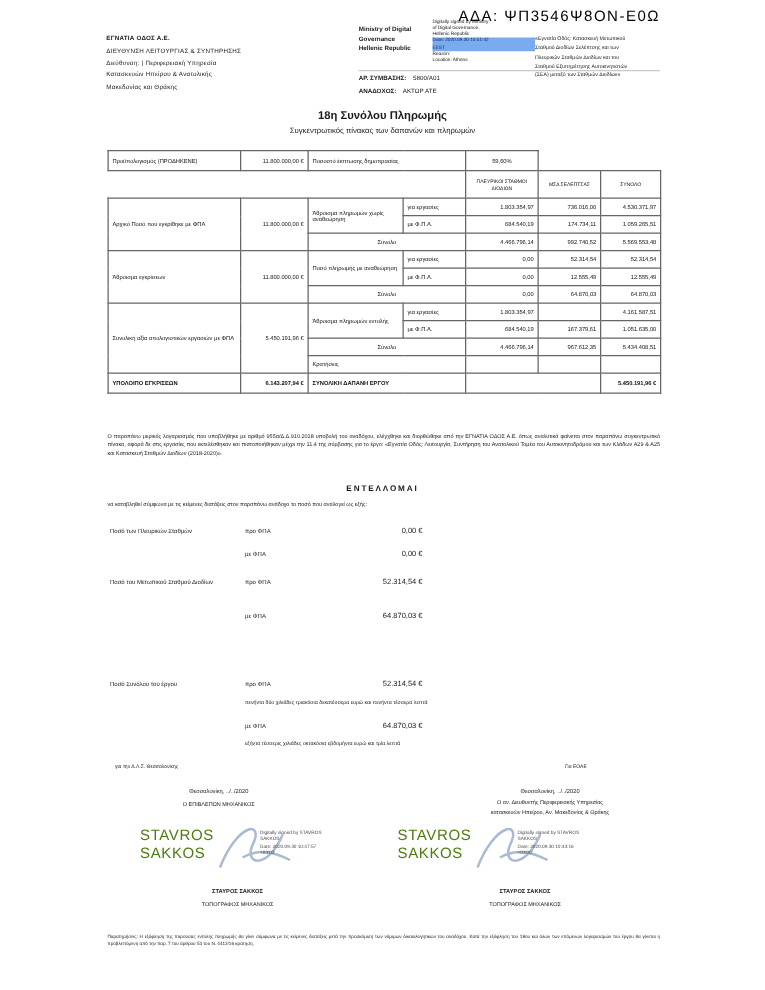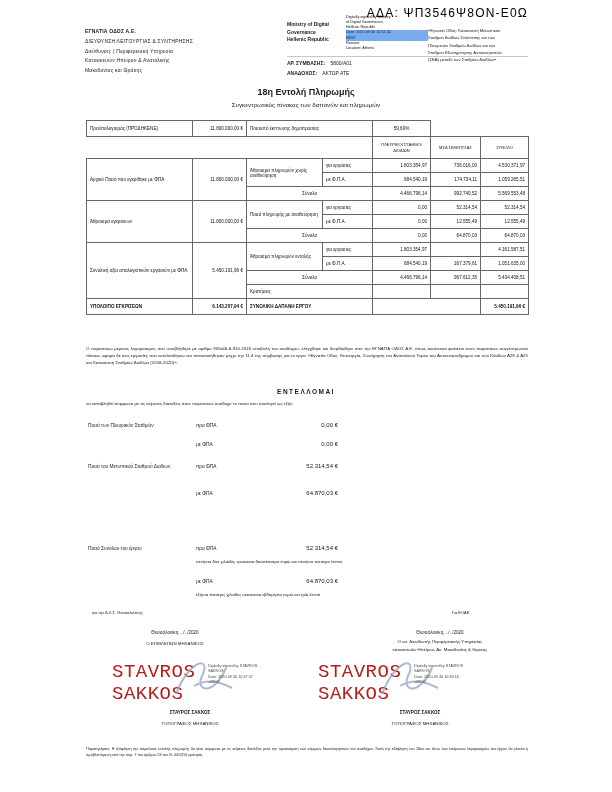--- a/index.html
+++ b/index.html
@@ -48,22 +48,22 @@
   .pi-label{position:absolute;left:0;top:1px;font-size:4.8px;width:105px;}
   .pi-vat{position:absolute;left:108px;top:1px;font-size:4.8px;}
   .pi-amt{position:absolute;left:188px;top:0;width:62px;text-align:right;font-size:6px;}
   .pi-words{position:absolute;left:108px;top:0;width:280px;font-size:4.2px;}
 
   
   .for-line{font-size:4px;color:#222;}
   .sig-date{font-size:4.6px;text-align:center;}
   .sig-role{font-size:4.4px;text-align:center;line-height:1.5;}
   .stamp{position:absolute;width:170px;height:50px;}
-  .stamp-name{position:absolute;left:0;top:4px;font-size:19px;color:#b91c1c;
-              letter-spacing:.5px;line-height:1.15;font-weight:500;font-family:Liberation Mono, monospace;}
+  .stamp-name{position:absolute;left:0;top:4px;font-size:12px;color:#4d7c0f;
+              letter-spacing:.5px;line-height:1.15;font-weight:500;}
   .stamp-svg{position:absolute;left:52px;top:-6px;}
   .stamp-note{position:absolute;left:96px;top:6px;width:56px;font-size:3.8px;
               line-height:1.4;color:#4a4a4a;}
   .sig-name{font-size:4.6px;font-weight:600;text-align:center;}
   .sig-title{font-size:4.4px;text-align:center;}
 
   .footer-note{left:86px;top:747px;width:442px;font-size:3.7px;line-height:1.55;
                text-align:justify;color:#222;}
 </style>
 </head>
@@ -109,21 +109,21 @@
 
   <div class="abs contract-line" style="left:287px;top:60px;">
     <span class="lab">ΑΡ. ΣΥΜΒΑΣΗΣ:</span>
     <span>5800/Α01</span>
   </div>
   <div class="abs contract-line" style="left:287px;top:70px;">
     <span class="lab">ΑΝΑΔΟΧΟΣ:</span>
     <span>ΑΚΤΩΡ ΑΤΕ</span>
   </div>
 
-  <div class="abs doc-title">18η Εντολή Πληρωμής</div>
+  <div class="abs doc-title">18η Συνόλου Πληρωμής</div>
   <div class="abs doc-subtitle">Συγκεντρωτικός πίνακας των δαπανών και πληρωμών</div>
 
   <table class="doc-table">
     <colgroup>
       <col style="width:106px">
         <col style="width:54px">
         <col style="width:76px">
       <col style="width:50px">
         <col style="width:58px">
         <col style="width:50px">

